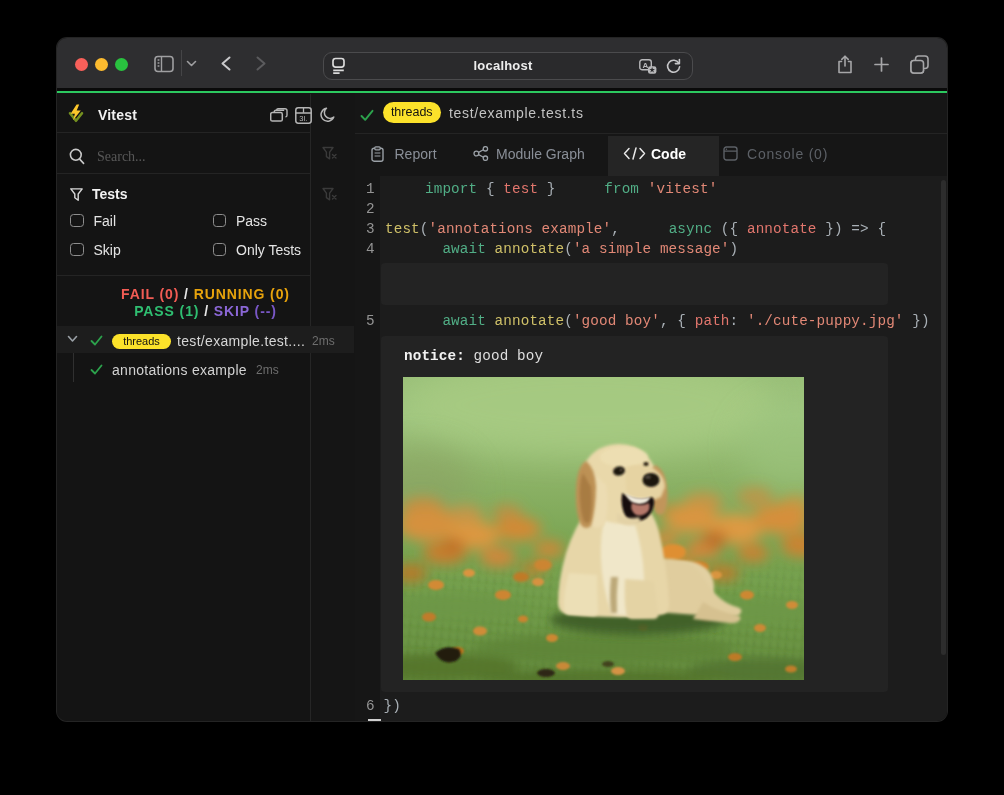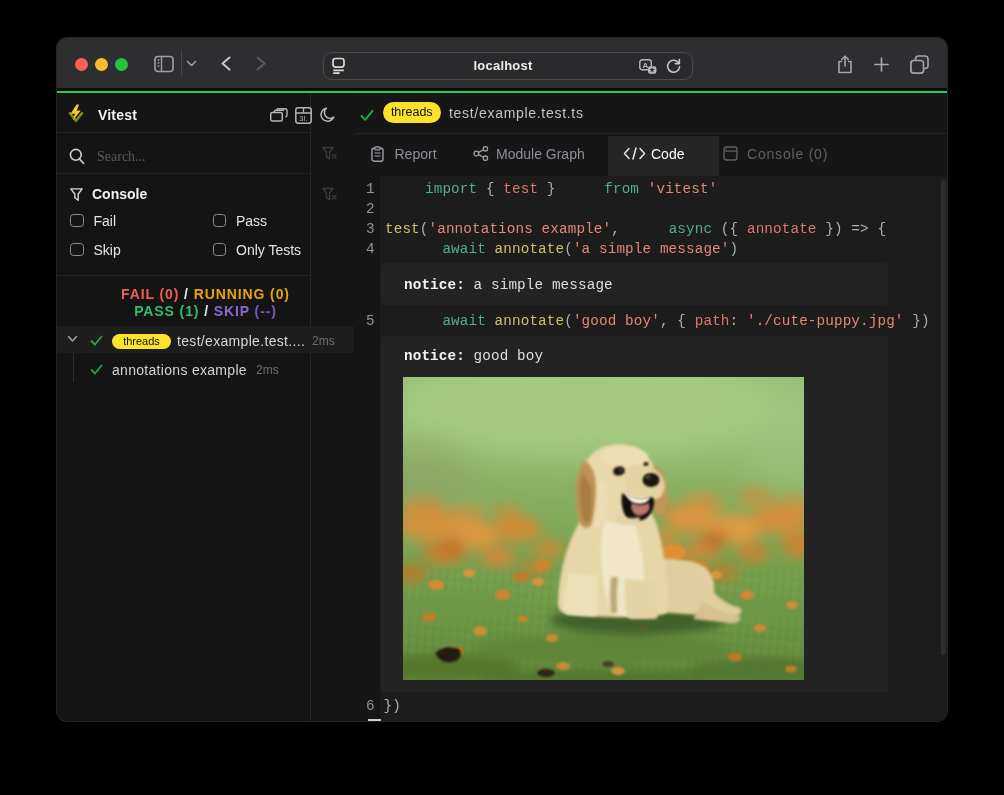--- a/index.html
+++ b/index.html
@@ -148,21 +148,21 @@
       <div class="abs" style="left:40px; top:55px; font-size:14px; color:#585858;font-family:Liberation Serif, serif;">Search...</div>
       <svg class="abs" style="left:265px; top:52px;" width="15" height="15" viewBox="0 0 15 15">
         <path d="M1 1.5 H11 L7.6 6.2 V12.8 L4.4 10.6 V6.2 Z" fill="none" stroke="#3a3a3a" stroke-width="1.4" stroke-linejoin="round"></path>
         <path d="M10.5 8.5 L14 12 M14 8.5 L10.5 12" stroke="#3a3a3a" stroke-width="1.4" stroke-linecap="round"></path>
       </svg>
       <div class="hrule" style="top:79px;"></div>
 
       <svg class="abs" style="left:12.5px; top:93.5px;" width="13" height="13" viewBox="0 0 13 13">
         <path d="M0.8 0.9 H12.2 L8.2 6 V12.2 L4.8 9.7 V6 Z" fill="none" stroke="#d8d8d8" stroke-width="1.4" stroke-linejoin="round"></path>
       </svg>
-      <div class="abs" style="left:35px; top:91.5px; font-size:14px; font-weight:700; color:#f2f2f2;">Console</div>
+      <div class="abs" style="left:35px; top:91.5px; font-size:14px; font-weight:700; color:#f2f2f2;">Tests</div>
       <svg class="abs" style="left:265px; top:93px;" width="15" height="15" viewBox="0 0 15 15">
         <path d="M1 1.5 H11 L7.6 6.2 V12.8 L4.4 10.6 V6.2 Z" fill="none" stroke="#3a3a3a" stroke-width="1.4" stroke-linejoin="round"></path>
         <path d="M10.5 8.5 L14 12 M14 8.5 L10.5 12" stroke="#3a3a3a" stroke-width="1.4" stroke-linecap="round"></path>
       </svg>
       <div class="cb" style="left:13px; top:119.5px;"></div>
       <div class="abs sans13" style="left:36.5px; top:119px;">Fail</div>
       <div class="cb" style="left:155.5px; top:119.5px;"></div>
       <div class="abs sans13" style="left:179px; top:119px;">Pass</div>
       <div class="cb" style="left:13px; top:148.5px;"></div>
       <div class="abs sans13" style="left:36.5px; top:148px;">Skip</div>
@@ -215,42 +215,41 @@
       <svg class="abs" style="left:118px; top:53px;" width="16" height="15" viewBox="0 0 16 15">
         <circle cx="3.4" cy="7.5" r="2.4" fill="none" stroke="#9aa0a6" stroke-width="1.3"></circle>
         <circle cx="12.4" cy="2.8" r="2.2" fill="none" stroke="#9aa0a6" stroke-width="1.3"></circle>
         <circle cx="12.4" cy="12.2" r="2.2" fill="none" stroke="#9aa0a6" stroke-width="1.3"></circle>
         <path d="M5.6 6.4 L10.4 3.8 M5.6 8.6 L10.4 11.2" stroke="#9aa0a6" stroke-width="1.3"></path>
       </svg>
       <div class="abs dim" style="left:141px; top:52.5px; font-size:14px;">Module Graph</div>
       <svg class="abs" style="left:268px; top:54px;" width="23" height="13" viewBox="0 0 23 13">
         <path d="M6 1.5 L1.5 6.5 L6 11.5 M17 1.5 L21.5 6.5 L17 11.5 M13 1 L10 12" fill="none" stroke="#e8e8e8" stroke-width="1.5" stroke-linecap="round" stroke-linejoin="round"></path>
       </svg>
-      <div class="abs" style="left:296px; top:52.5px; font-size:14px; color:#ffffff;">Code</div>
+      <div class="abs" style="left:296px; top:52.5px; font-size:14px; color:#ffffff;font-weight:bold;">Code</div>
       <svg class="abs" style="left:367.5px; top:52.5px;" width="15" height="15" viewBox="0 0 15 15">
         <rect x="1" y="1" width="13" height="13" rx="2.4" fill="none" stroke="#5c6066" stroke-width="1.4"></rect>
         <line x1="1" y1="5.2" x2="14" y2="5.2" stroke="#5c6066" stroke-width="1.3"></line>
         <circle cx="3.4" cy="3.2" r="0.8" fill="#5c6066"></circle>
       </svg>
       <div class="abs" style="left:392px; top:52.5px; font-size:14px; color:#5c6066; letter-spacing:0.8px;">Console (0)</div>
       <div class="hrule" style="top:83px;"></div>
 
       <div id="codearea">
         <div id="gutter"></div>
         <div class="lnum" style="top:3px;">1</div>
         <div class="lnum" style="top:23px;">2</div>
         <div class="lnum" style="top:43px;">3</div>
         <div class="lnum" style="top:63px;">4</div>
         <div class="lnum" style="top:135px;">5</div>
         <div class="lnum" style="top:520px;">6</div>
         <div class="cline" style="top:3px;"><span class="kw">import</span> <span class="pun">{</span> <span class="id">test</span> <span class="pun">}</span> <span class="kw">from</span> <span class="str">'vitest'</span></div>
         <div class="cline" style="top:43px;"><span class="fn">test</span><span class="pun">(</span><span class="str">'annotations example'</span><span class="pun">,</span> <span class="kw">async</span> <span class="pun">({</span> <span class="id">annotate</span> <span class="pun">})</span> <span class="pun">=&gt;</span> <span class="pun">{</span></div>
         <div class="cline" style="top:63px;">  <span class="kw">await</span> <span class="fn">annotate</span><span class="pun">(</span><span class="str">'a simple message'</span><span class="pun">)</span></div>
         <div class="widget" style="top:87px; height:42px;"></div>
-        <div class="notice" style="top:101px;"><b style="font-weight:700;">notice:</b> a simple message</div>
         <div class="cline" style="top:135px;">  <span class="kw">await</span> <span class="fn">annotate</span><span class="pun">(</span><span class="str">'good boy'</span><span class="pun">,</span> <span class="pun">{</span> <span class="id">path</span><span class="pun">:</span> <span class="str">'./cute-puppy.jpg'</span> <span class="pun">}</span><span class="pun">)</span></div>
         <div class="widget" style="top:160px; height:356px;"></div>
         <div class="notice" style="top:172px;"><b style="font-weight:700;">notice:</b> good boy</div>
         <div class="abs" id="puppy" style="left:48px; top:201px; width:401px; height:303px;">
 <svg width="401" height="303" viewBox="0 0 401 303">
   <defs>
     <linearGradient id="bgg" x1="0" y1="0" x2="0" y2="1">
       <stop offset="0" stop-color="#99bf78"></stop>
       <stop offset="0.13" stop-color="#9fc57f"></stop>
       <stop offset="0.35" stop-color="#8bb165"></stop>

